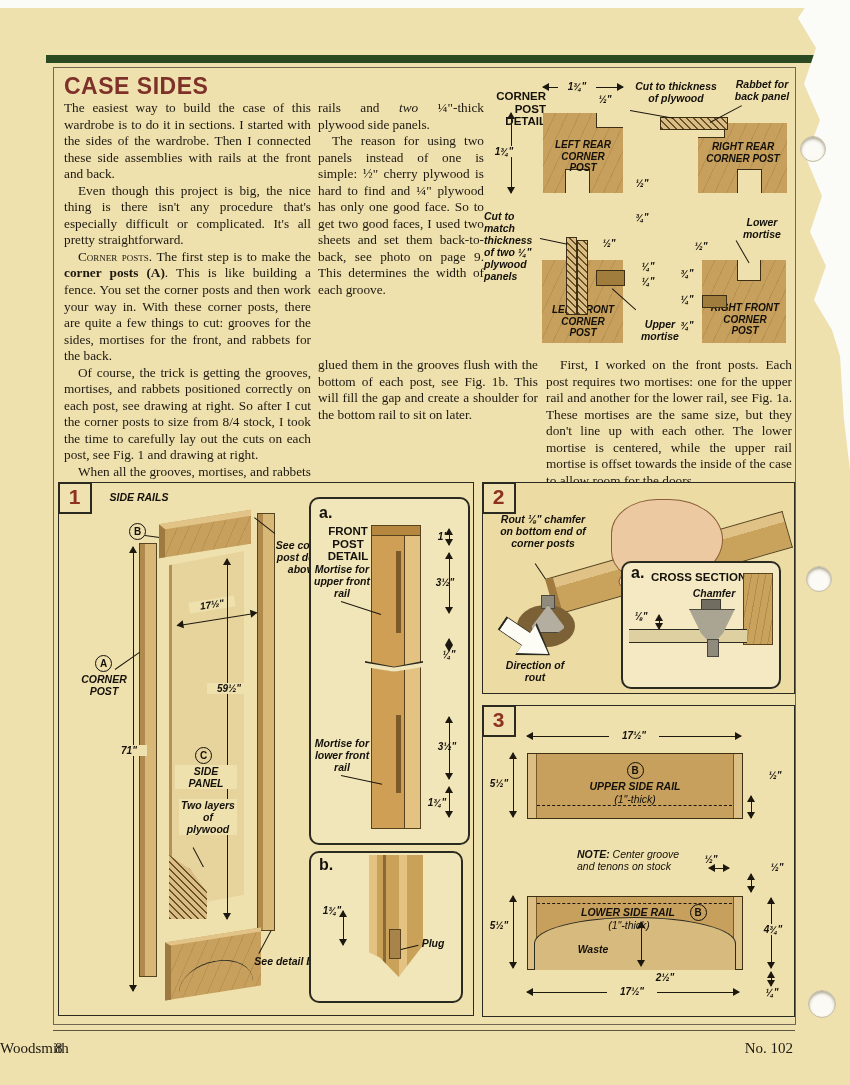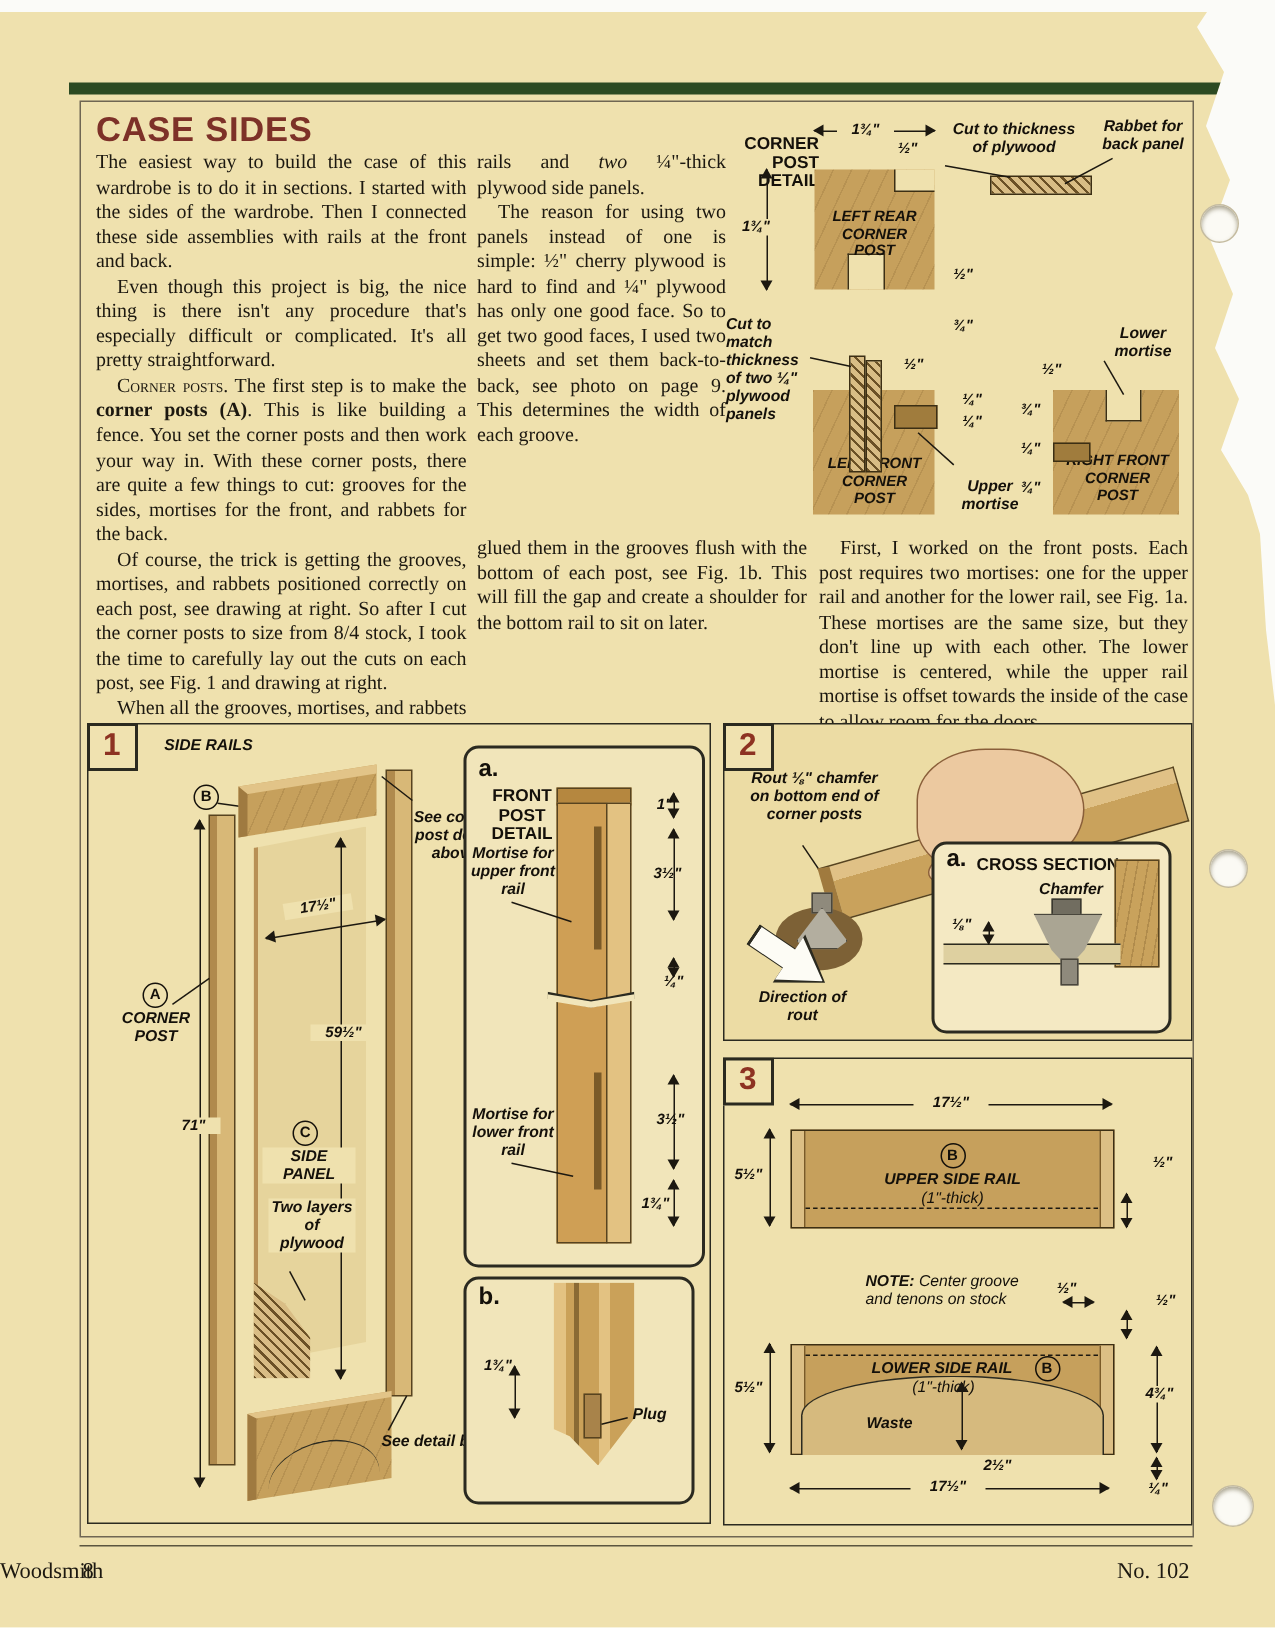--- a/index.html
+++ b/index.html
@@ -73,20 +73,25 @@
 
   <div style="position:absolute;left:484px;top:70px;width:310px;height:287px;">
     <div class="hd" style="left:0;top:20px;width:62px;text-align:right;">CORNER POST DETAIL</div>
 
     <div class="wood grain" style="left:59px;top:43px;width:80px;height:80px;">
       <div class="cream" style="right:0;top:0;width:26px;height:14px;border-left:1px solid #3c2f14;border-bottom:1px solid #3c2f14;"></div>
       <div class="cream" style="left:22px;bottom:0;width:23px;height:23px;border-left:1px solid #3c2f14;border-right:1px solid #3c2f14;border-top:1px solid #3c2f14;"></div>
       <div class="postname" style="left:4px;top:26px;width:72px;">LEFT REAR CORNER POST</div>
     </div>
 
+    <div class="wood grain" style="left:214px;top:53px;width:89px;height:70px;">
+      <div class="cream" style="left:0;top:0;width:26px;height:14px;border-right:1px solid #3c2f14;border-bottom:1px solid #3c2f14;"></div>
+      <div class="cream" style="left:39px;bottom:0;width:23px;height:23px;border-left:1px solid #3c2f14;border-right:1px solid #3c2f14;border-top:1px solid #3c2f14;"></div>
+      <div class="postname" style="left:8px;top:18px;width:74px;">RIGHT REAR CORNER POST</div>
+    </div>
     <div class="hatch" style="left:176px;top:47px;width:66px;height:11px;"></div>
 
     <div class="wood grain" style="left:58px;top:190px;width:81px;height:83px;">
       <div class="postname" style="left:5px;top:44px;width:72px;">LEFT FRONT CORNER POST</div>
     </div>
     <div class="hatch" style="left:82px;top:167px;width:9px;height:76px;"></div>
     <div class="hatch" style="left:93px;top:170px;width:9px;height:73px;"></div>
     <div class="mort" style="left:112px;top:200px;width:27px;height:14px;border:1px solid #3c2f14;"></div>
 
     <div class="wood grain" style="left:218px;top:190px;width:84px;height:83px;">

